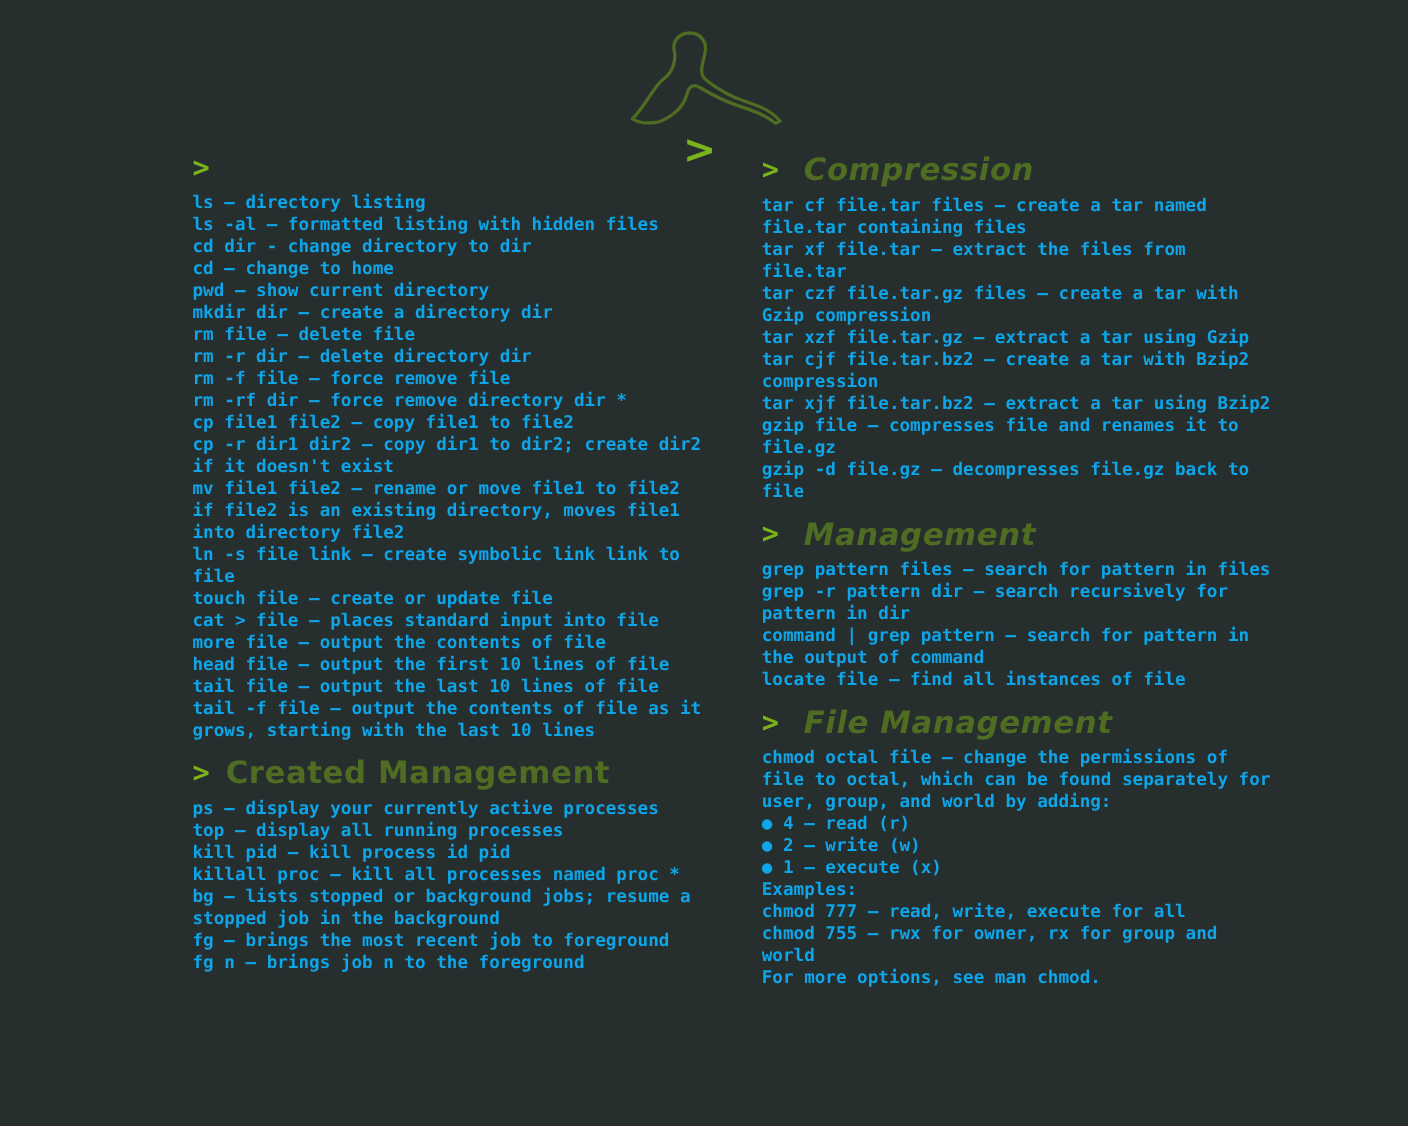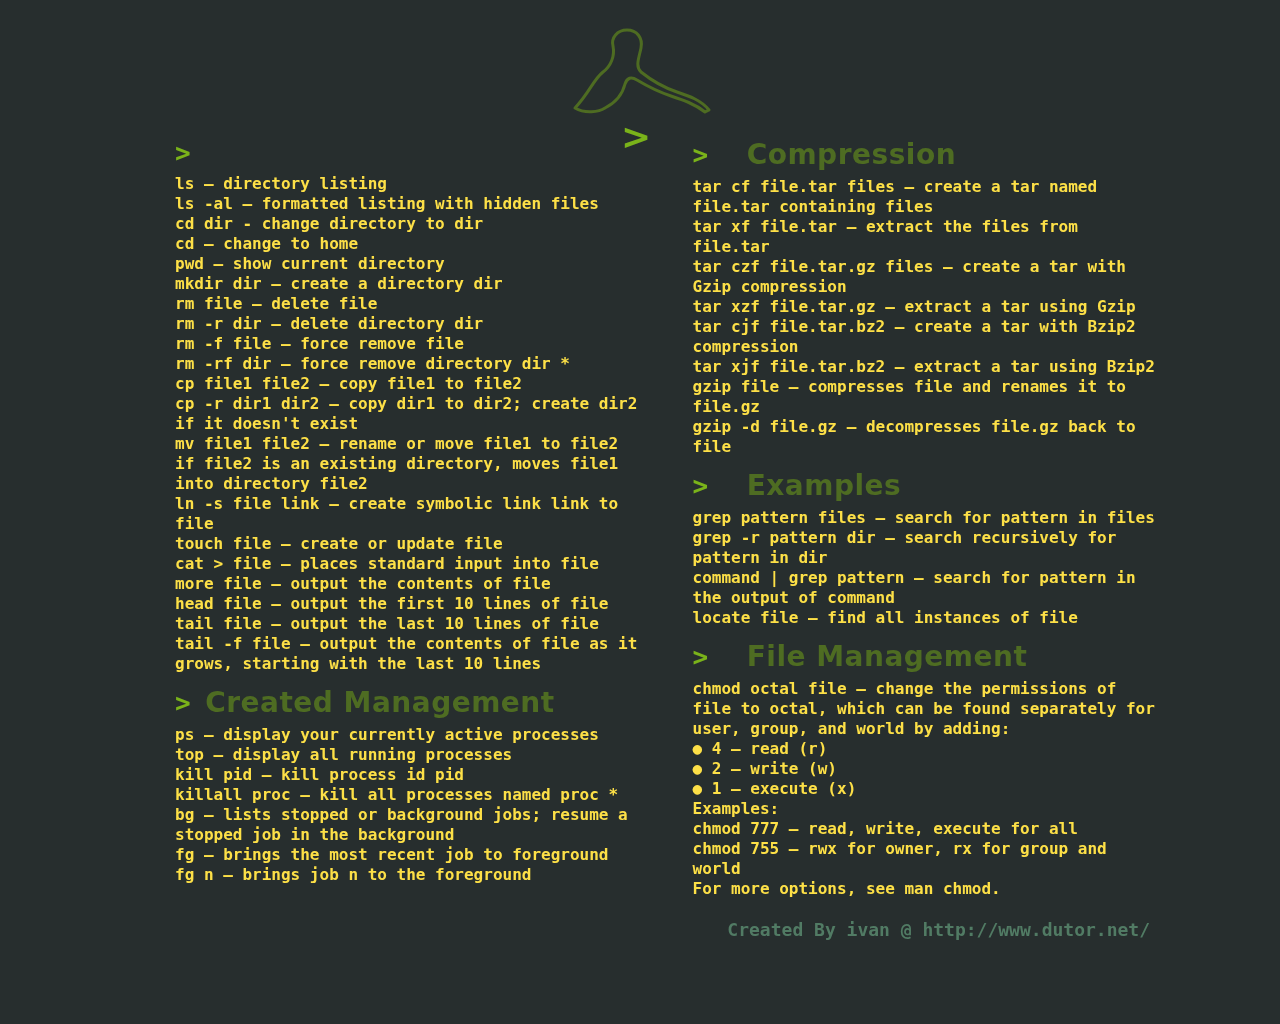--- a/index.html
+++ b/index.html
@@ -68,24 +68,25 @@
     color: #7ab31a;
     font-weight: 900;
     margin-right: 14px;
     font-family: "DejaVu Sans Mono", Menlo, Consolas, monospace;
     font-size: 26px;
   }
   h2 .title-text {
     display: inline-block;
   }
   .right h2 .title-text {
-    margin-left: 24px;
+    margin-left: 8px;
+    font-style: italic;
   }
   .block {
-    color: #fde047;
+    color: #0ea5e9;
     font-family: "DejaVu Sans Mono", Menlo, Consolas, monospace;
     font-size: 16px;
     line-height: 20px;
     font-weight: 700;
     white-space: pre-wrap;
     word-wrap: break-word;
     margin-bottom: 12px;
   }
   .footer {
     position: absolute;
@@ -180,21 +181,21 @@
 tar xf file.tar – extract the files from file.tar
 tar czf file.tar.gz files – create a tar with Gzip compression
 tar xzf file.tar.gz – extract a tar using Gzip
 tar cjf file.tar.bz2 – create a tar with Bzip2 compression
 tar xjf file.tar.bz2 – extract a tar using Bzip2
 gzip file – compresses file and renames it to file.gz
 gzip -d file.gz – decompresses file.gz back to file</div>
 
       <h2 class="spaced">
         <span class="prompt">&gt;</span>
-        <span class="title-text">Examples</span>
+        <span class="title-text">Management</span>
       </h2>
       <div class="block">grep pattern files – search for pattern in files
 grep -r pattern dir – search recursively for pattern in dir
 command | grep pattern – search for pattern in the output of command
 locate file – find all instances of file</div>
 
       <h2 class="spaced">
         <span class="prompt">&gt;</span>
         <span class="title-text">File Management</span>
       </h2>
@@ -204,15 +205,14 @@
 ● 1 – execute (x)
 Examples:
 chmod 777 – read, write, execute for all
 chmod 755 – rwx for owner, rx for group and world
 For more options, see man chmod.</div>
 
     </div>
 
   </div>
 
-  <div class="footer">Created By ivan @ http://www.dutor.net/</div>
 
 </div>
 
 </body></html>

